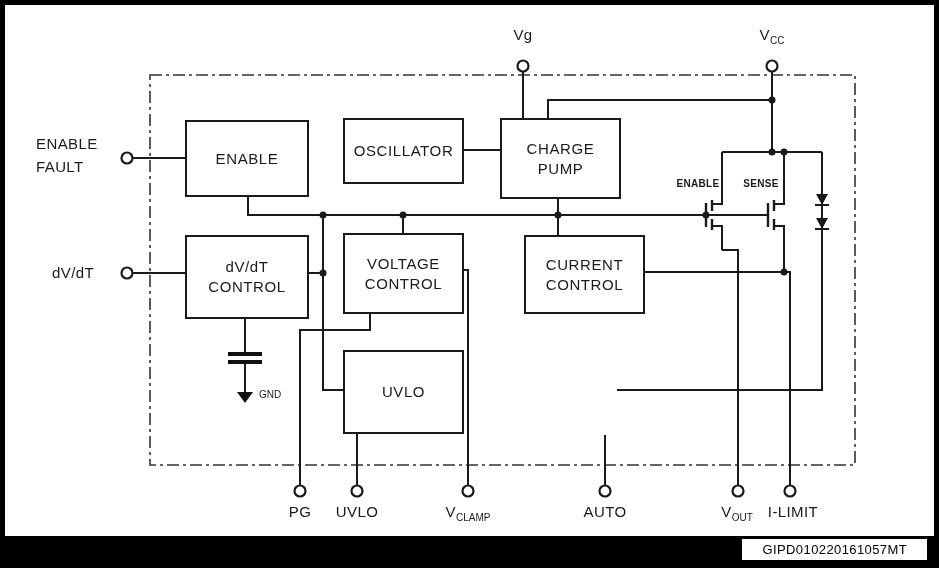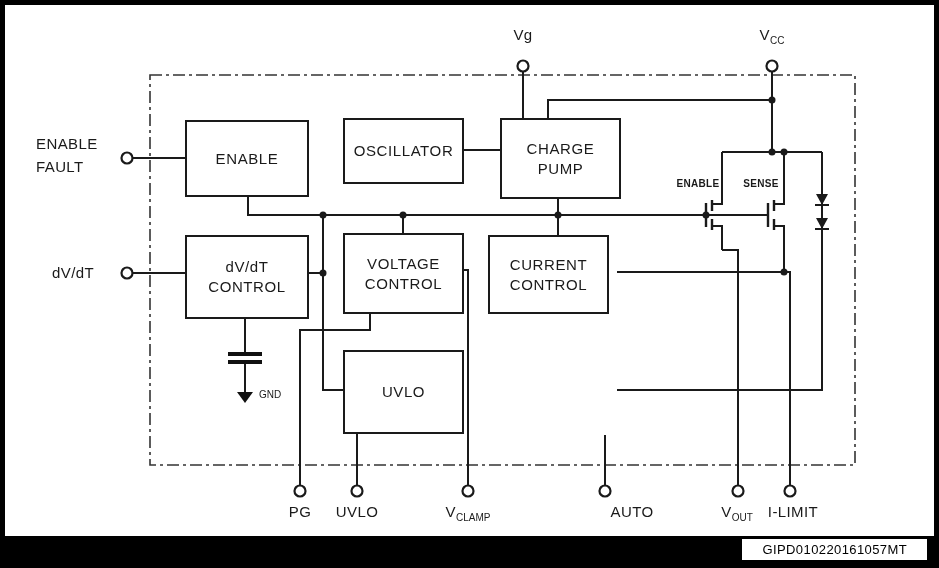--- a/index.html
+++ b/index.html
@@ -140,21 +140,21 @@
     <span>PUMP</span>
   </div>
   <div class="block" style="left:185px;top:235px;width:120px;height:80px;">
     <span>dV/dT</span>
     <span>CONTROL</span>
   </div>
   <div class="block" style="left:343px;top:233px;width:117px;height:77px;">
     <span>VOLTAGE</span>
     <span>CONTROL</span>
   </div>
-  <div class="block" style="left:488px;top:235px;width:117px;height:75px;">
+  <div class="block" style="left:524px;top:235px;width:117px;height:75px;">
     <span>CURRENT</span>
     <span>CONTROL</span>
   </div>
   <div class="block" style="left:343px;top:350px;width:117px;height:80px;">
     <span>UVLO</span>
   </div>
 
   <div class="lbl" style="left:505px;top:26px;width:36px;">
     <span>Vg</span>
   </div>
@@ -170,21 +170,21 @@
   </div>
   <div class="lbl" style="left:284px;top:503px;width:32px;">
     <span>PG</span>
   </div>
   <div class="lbl" style="left:332px;top:503px;width:50px;">
     <span>UVLO</span>
   </div>
   <div class="lbl" style="left:433px;top:503px;width:70px;">
     <span>V</span><sub>CLAMP</sub>
   </div>
-  <div class="lbl" style="left:580px;top:503px;width:50px;margin-left:27px;">
+  <div class="lbl" style="left:580px;top:503px;width:50px;">
     <span>AUTO</span>
   </div>
   <div class="lbl" style="left:712px;top:503px;width:50px;">
     <span>V</span><sub>OUT</sub>
   </div>
   <div class="lbl" style="left:763px;top:503px;width:60px;">
     <span>I-LIMIT</span>
   </div>
 
   <div class="fet-lbl" style="left:676px;top:178px;width:44px;">

